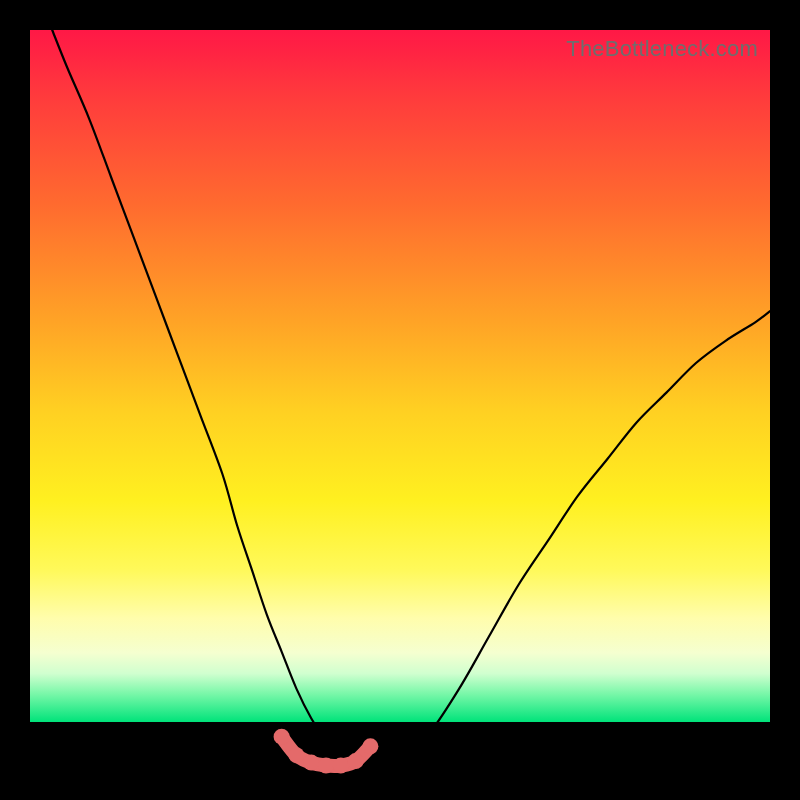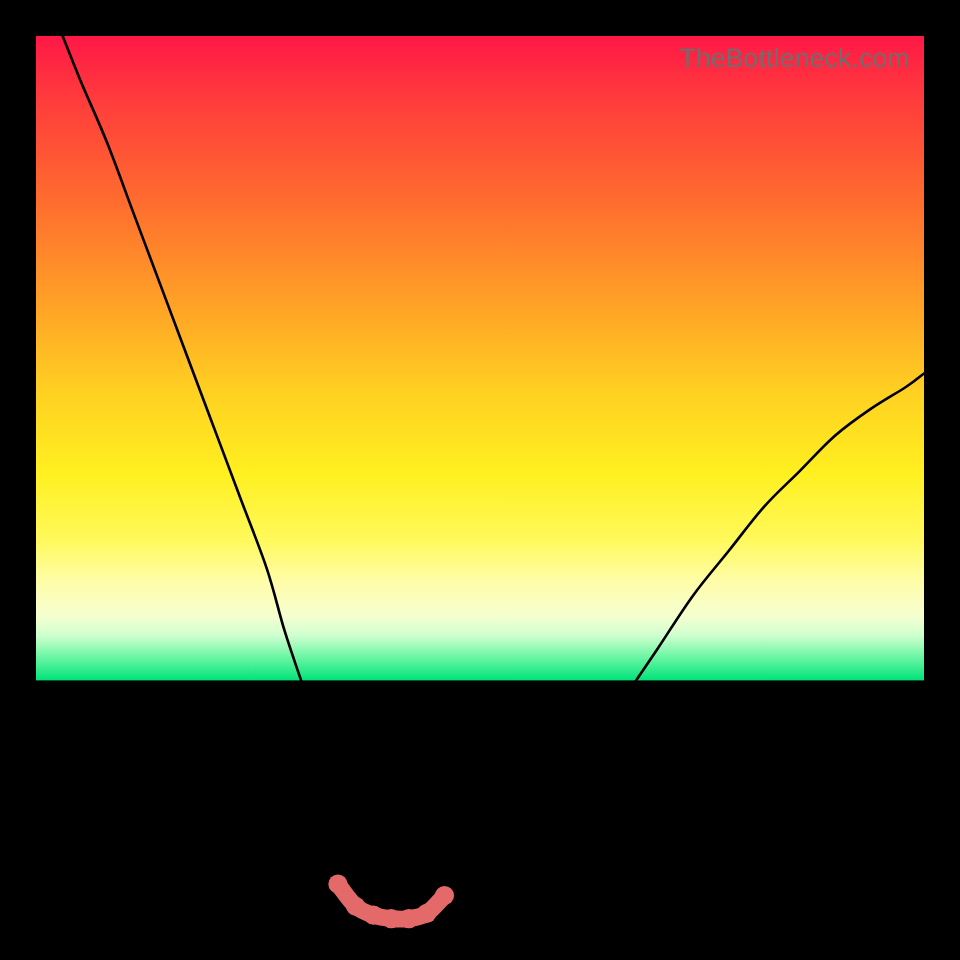--- a/index.html
+++ b/index.html
@@ -9,21 +9,21 @@
     height: 800px;
     background: #000;
     overflow: hidden;
     font-family: Arial, Helvetica, sans-serif;
   }
   .frame {
     position: absolute;
     left: 30px;
     top: 30px;
     width: 740px;
-    height: 537px;
+    height: 692px;
     background: linear-gradient(to bottom,
       #ff1846 0%,
       #ff3c3c 10%,
       #ff6a2f 25%,
       #ffa326 42%,
       #ffd022 55%,
       #fff020 68%,
       #fff95a 78%,
       #fffdac 85%,
       #f5ffd0 90%,

